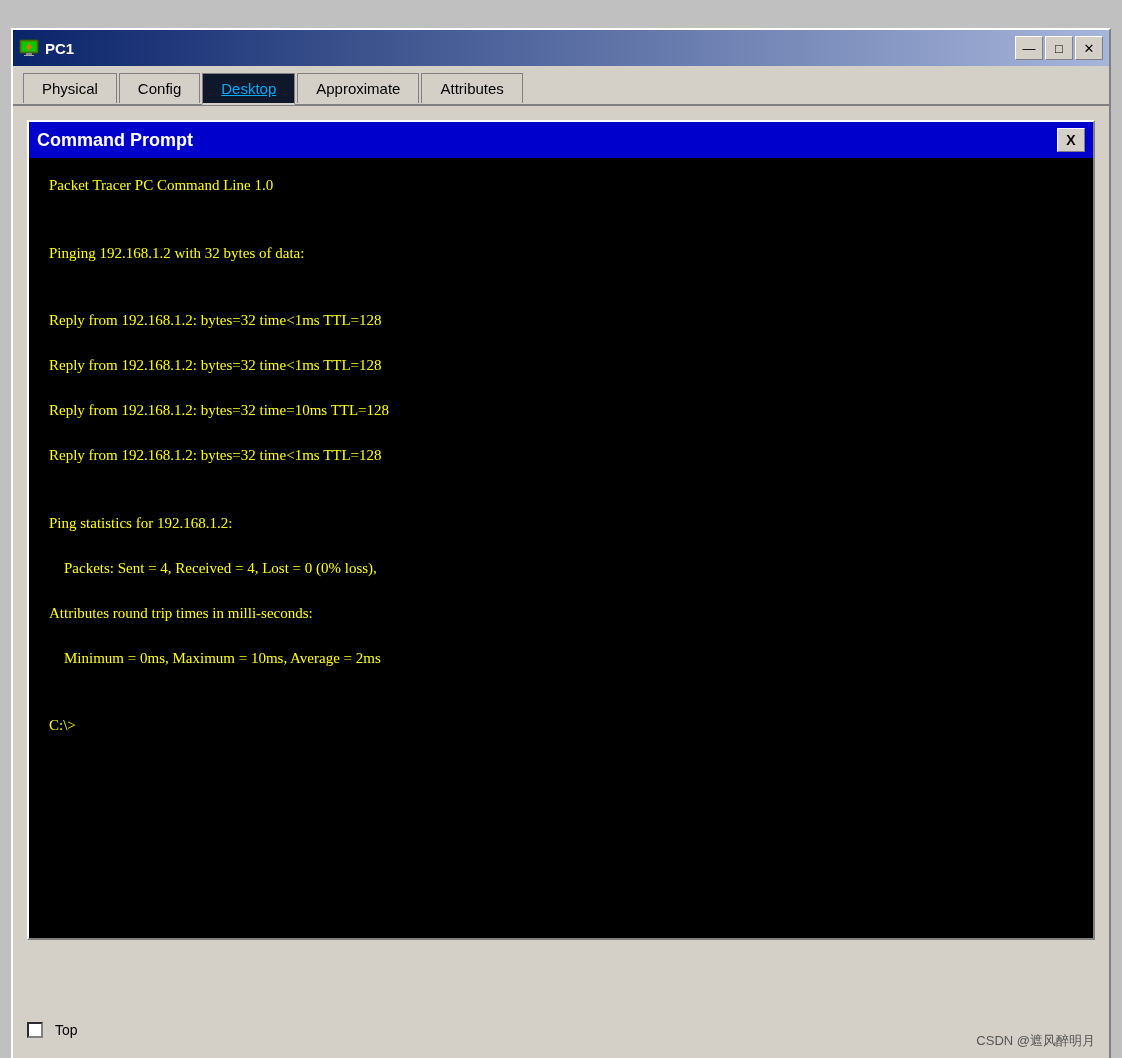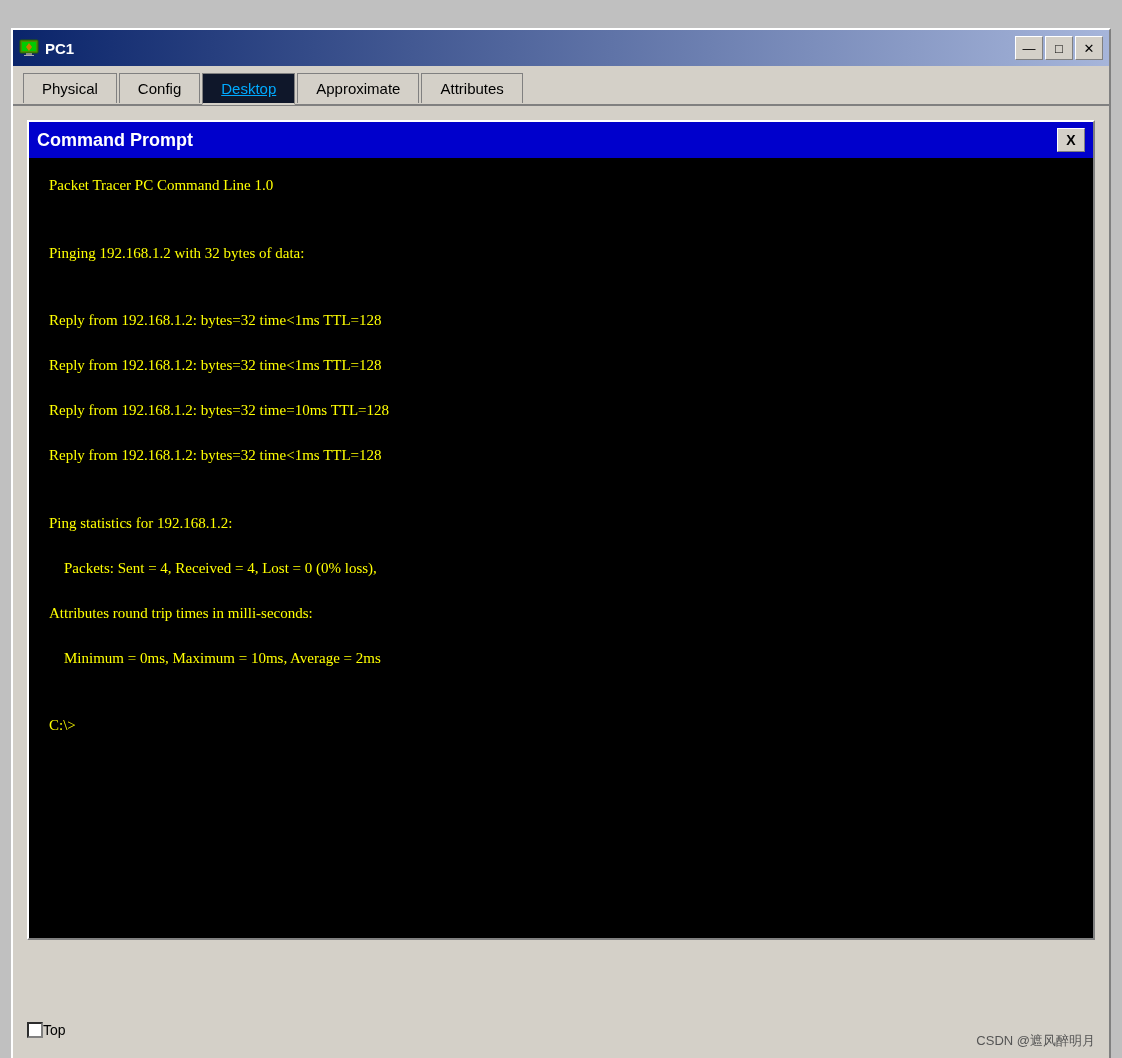--- a/index.html
+++ b/index.html
@@ -158,21 +158,21 @@
     .terminal-line {
       display: block;
     }
 
     .bottom-bar {
       position: absolute;
       bottom: 20px;
       left: 14px;
       display: flex;
       align-items: flex-end;
-      gap: 0;
+      gap: 12px;
     }
 
     .checkbox {
       width: 16px;
       height: 16px;
       border: 2px inset #808080;
       background: white;
       display: inline-block;
     }
 

